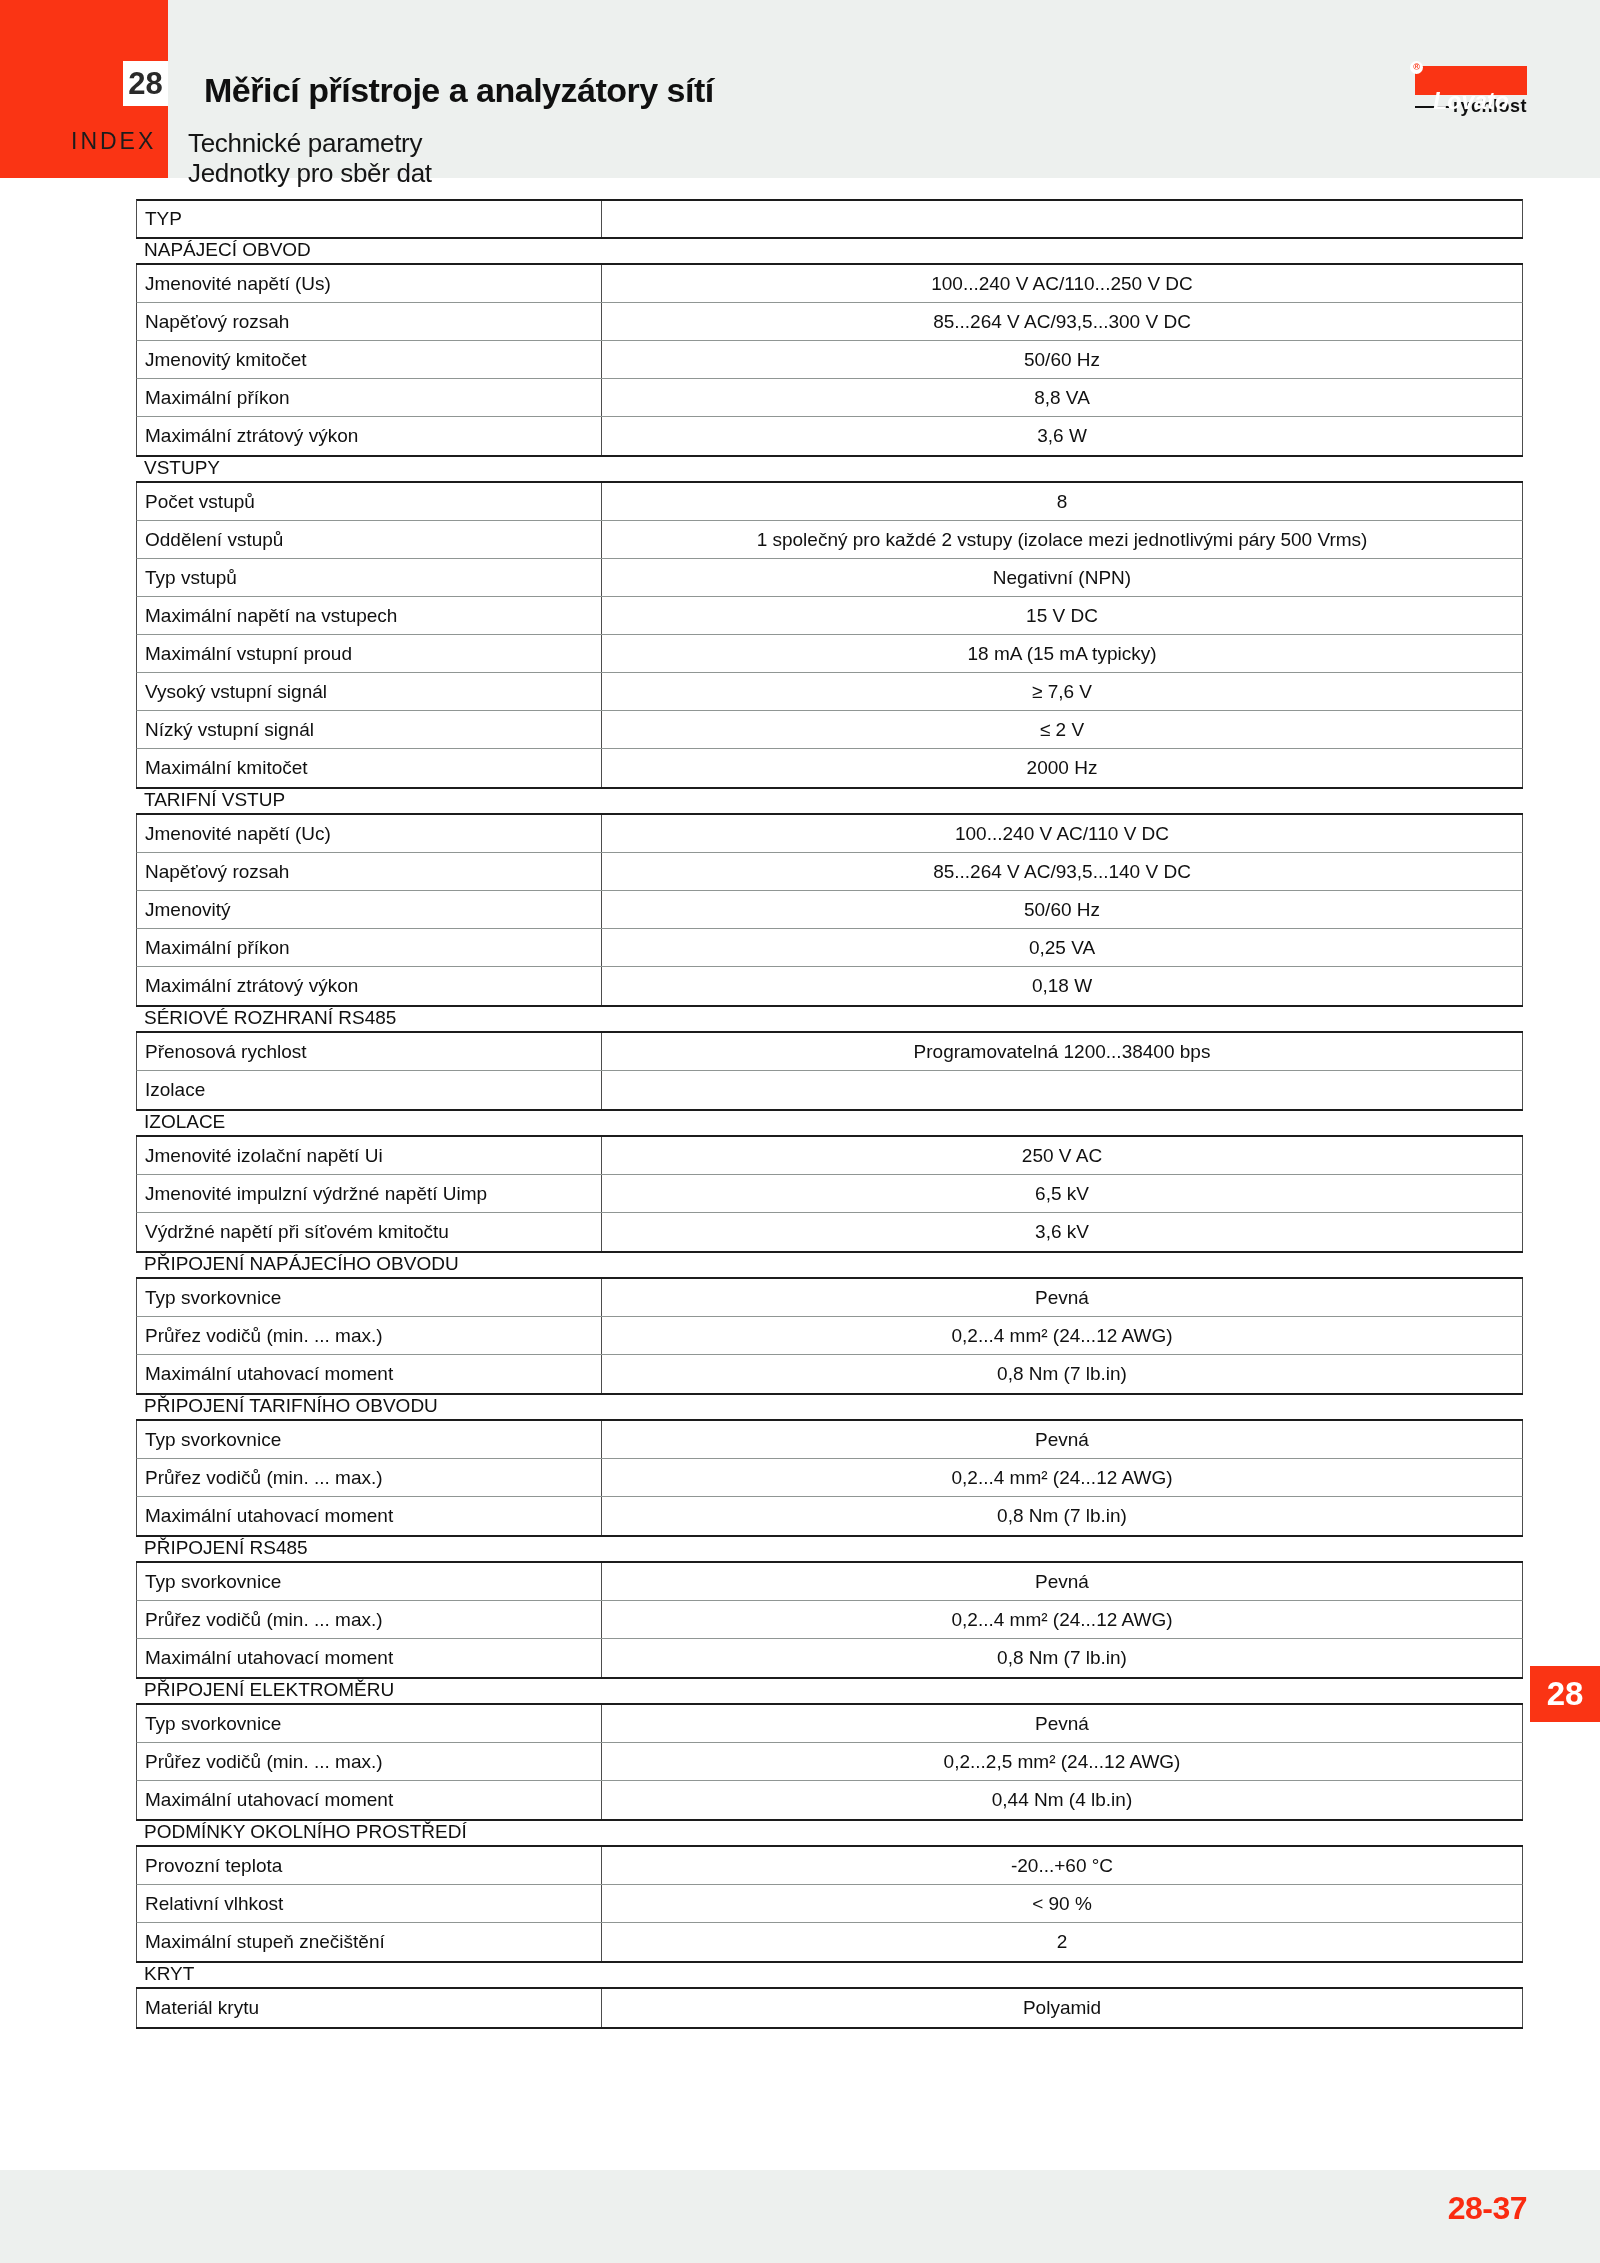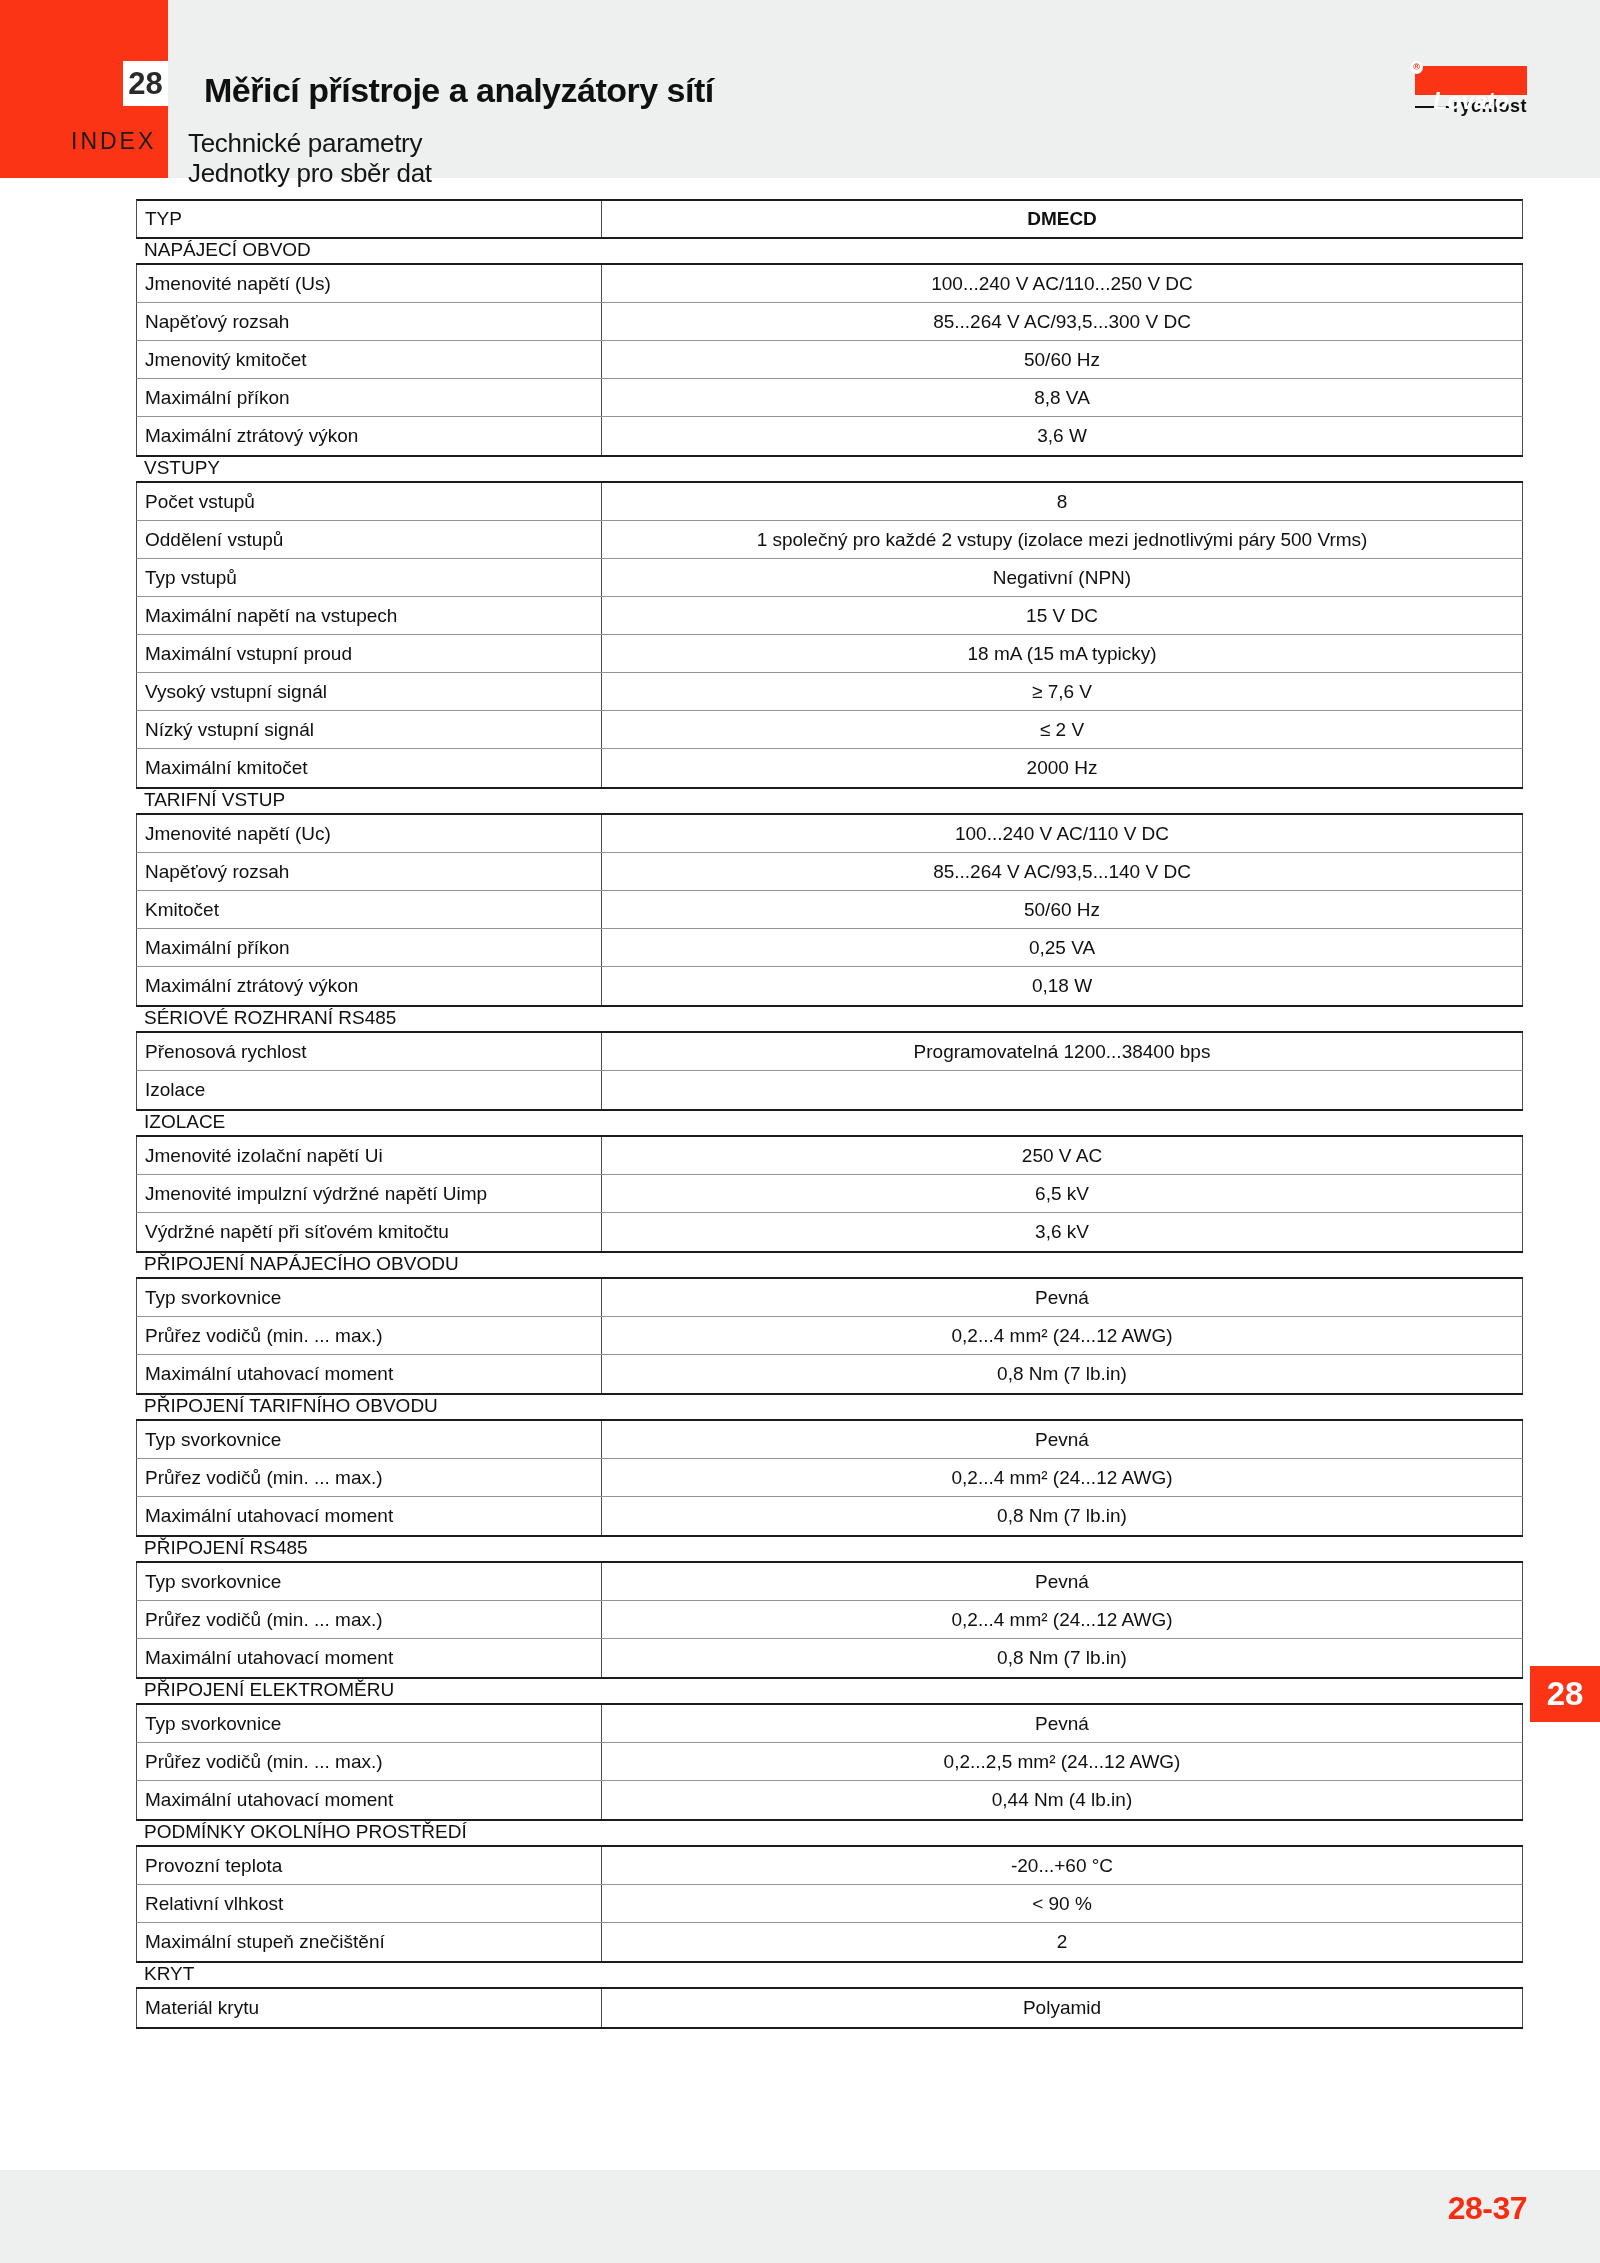--- a/index.html
+++ b/index.html
@@ -144,21 +144,20 @@
   </div>
   <div class="logo-electric-row">
     <span class="logo-line"></span>
     <span class="logo-electric">rychlost</span>
   </div>
 </div>
 
 <div class="spec-table">
     <div class="row model pre-section">
       <div class="cell-label">TYP</div>
-      <div class="cell-value">DMECD</div>
     </div>
     <div class="row section">
       <span>NAPÁJECÍ OBVOD</span>
     </div>
     <div class="row data">
       <div class="cell-label">Jmenovité napětí (Us)</div>
       <div class="cell-value">100...240 V AC/110...250 V DC</div>
     </div>
     <div class="row data">
       <div class="cell-label">Napěťový rozsah</div>
@@ -216,21 +215,21 @@
     </div>
     <div class="row data">
       <div class="cell-label">Jmenovité napětí (Uc)</div>
       <div class="cell-value">100...240 V AC/110 V DC</div>
     </div>
     <div class="row data">
       <div class="cell-label">Napěťový rozsah</div>
       <div class="cell-value">85...264 V AC/93,5...140 V DC</div>
     </div>
     <div class="row data">
-      <div class="cell-label">Kmitočet</div>
+      <div class="cell-label">Jmenovitý</div>
       <div class="cell-value">50/60 Hz</div>
     </div>
     <div class="row data">
       <div class="cell-label">Maximální příkon</div>
       <div class="cell-value">0,25 VA</div>
     </div>
     <div class="row data pre-section">
       <div class="cell-label">Maximální ztrátový výkon</div>
       <div class="cell-value">0,18 W</div>
     </div>

